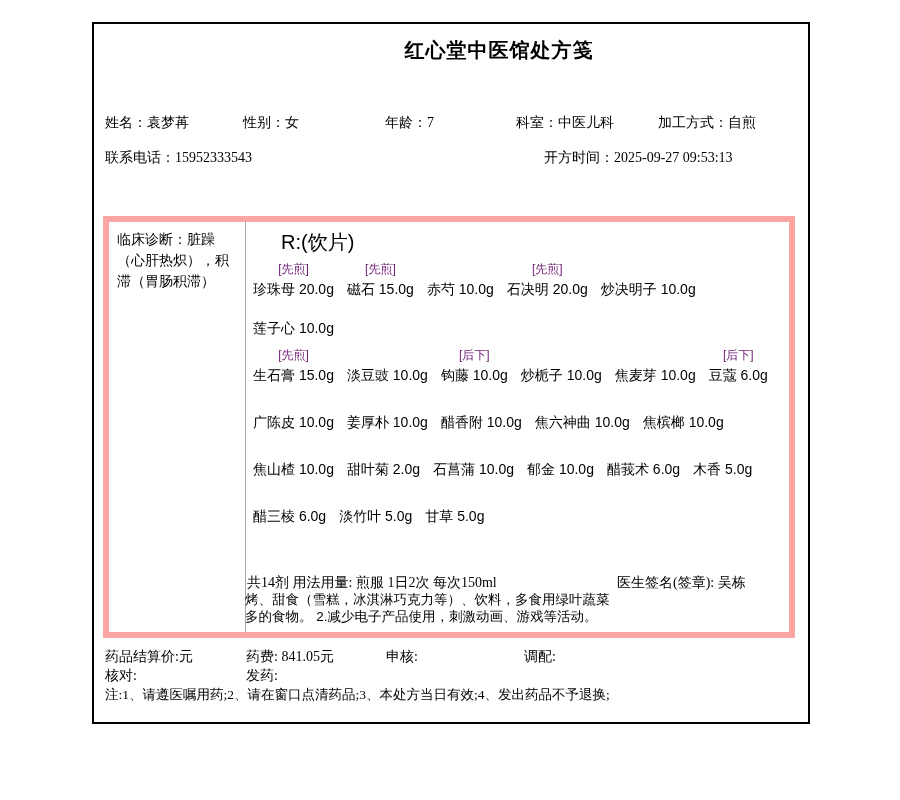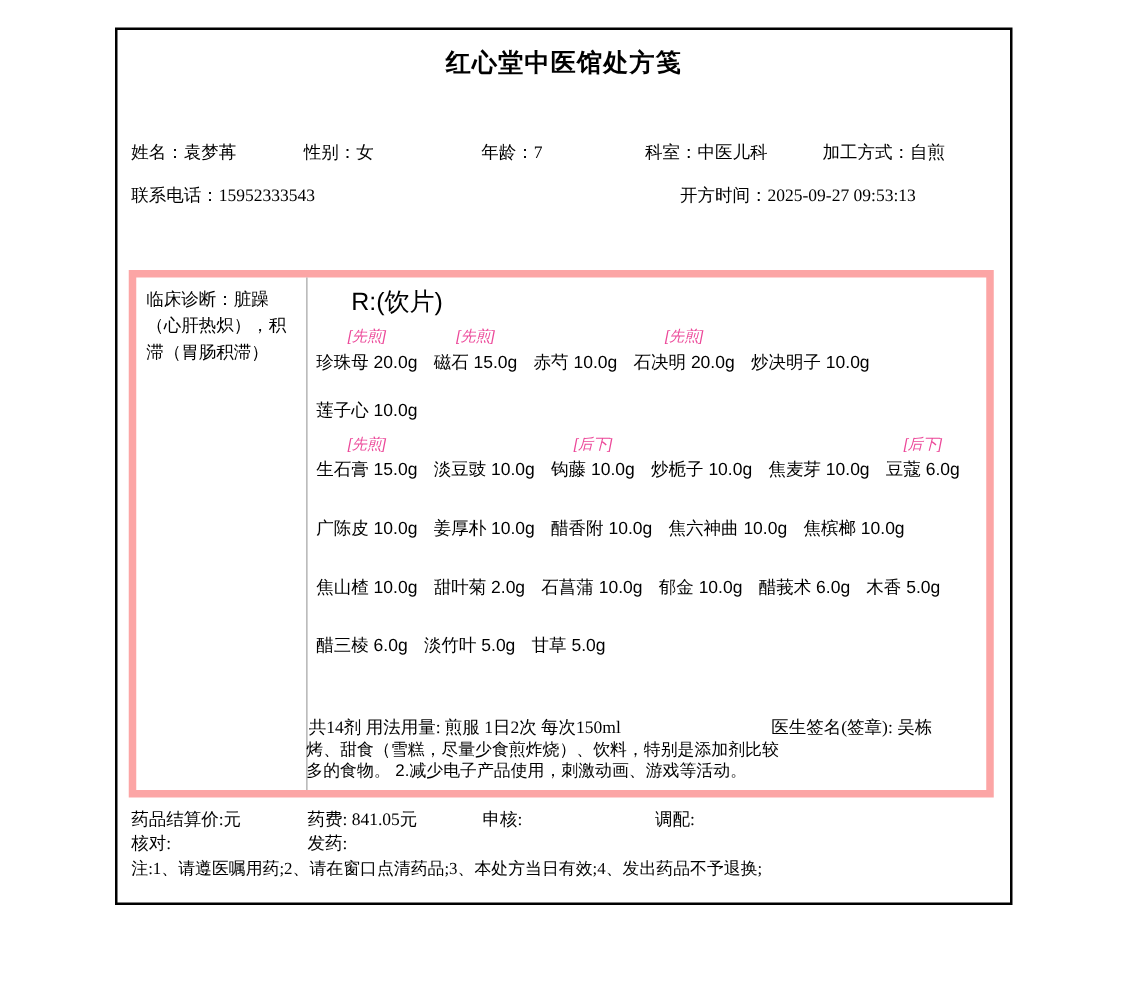--- a/index.html
+++ b/index.html
@@ -1,28 +1,28 @@
 <!DOCTYPE html>
 <html><head>
 <meta charset="utf-8">
 <style>
   html,body{margin:0;padding:0;background:#ffffff;}
   body{width:900px;height:800px;font-family:"Liberation Sans","DejaVu Sans",sans-serif;color:#000;}
   .page{position:relative;width:900px;height:800px;background:#fff;overflow:hidden;}
   .abs{position:absolute;white-space:nowrap;font-size:14px;line-height:16px;font-family:Liberation Serif, serif;}
   .sheet{position:absolute;left:92px;top:22px;width:718px;height:702px;border:2px solid #000;box-sizing:border-box;background:#fff;}
-  .title{position:absolute;left:92px;top:37px;width:718px;text-align:center;font-size:20px;font-weight:bold;letter-spacing:1px;}
+  .title{position:absolute;left:92px;top:37px;width:718px;text-align:center;font-size:20px;font-weight:bold;letter-spacing:1px;padding-left:48px;}
   .rx-box{position:absolute;left:103px;top:216px;width:692px;height:422px;border:6px solid #fca5a5;box-sizing:border-box;display:flex;background:transparent;}
   .diag-col{width:137px;border-right:1px solid #a6a6a6;box-sizing:border-box;padding:7px 8px;font-size:14px;line-height:21px;white-space:normal;}
   .rx-col{flex:1;padding:12px 0 0 7px;}
   .rx-header{font-size:20px;line-height:17px;margin-left:28px;}
   .herb-rows{margin-top:9px;}
   .herb-row{margin-bottom:8px;}
   .herb-entry{display:inline-block;vertical-align:bottom;margin-right:13px;text-align:center;}
-  .herb-note{height:19px;font-size:12px;line-height:18px;color:#ec4899;font-style:italic;}
+  .herb-note{height:19px;font-size:12px;line-height:18px;color:#701a75;}
   .herb-text{font-size:14px;line-height:20px;white-space:nowrap;text-align:left;}
   .advice{position:absolute;left:245px;top:592px;}
   .advice-line{font-size:13.5px;line-height:16.5px;white-space:nowrap;}
   .footer-note{font-size:13.5px;text-align:center;}
 </style>
 </head>
 <body>
 
 <div class="page">
 
@@ -51,21 +51,21 @@
           <div class="herb-row"><span class="herb-entry"><div class="herb-note">&nbsp;</div><div class="herb-text">广陈皮 10.0g</div></span><span class="herb-entry"><div class="herb-note">&nbsp;</div><div class="herb-text">姜厚朴 10.0g</div></span><span class="herb-entry"><div class="herb-note">&nbsp;</div><div class="herb-text">醋香附 10.0g</div></span><span class="herb-entry"><div class="herb-note">&nbsp;</div><div class="herb-text">焦六神曲 10.0g</div></span><span class="herb-entry"><div class="herb-note">&nbsp;</div><div class="herb-text">焦槟榔 10.0g</div></span></div>
           <div class="herb-row"><span class="herb-entry"><div class="herb-note">&nbsp;</div><div class="herb-text">焦山楂 10.0g</div></span><span class="herb-entry"><div class="herb-note">&nbsp;</div><div class="herb-text">甜叶菊 2.0g</div></span><span class="herb-entry"><div class="herb-note">&nbsp;</div><div class="herb-text">石菖蒲 10.0g</div></span><span class="herb-entry"><div class="herb-note">&nbsp;</div><div class="herb-text">郁金 10.0g</div></span><span class="herb-entry"><div class="herb-note">&nbsp;</div><div class="herb-text">醋莪术 6.0g</div></span><span class="herb-entry"><div class="herb-note">&nbsp;</div><div class="herb-text">木香 5.0g</div></span></div>
           <div class="herb-row"><span class="herb-entry"><div class="herb-note">&nbsp;</div><div class="herb-text">醋三棱 6.0g</div></span><span class="herb-entry"><div class="herb-note">&nbsp;</div><div class="herb-text">淡竹叶 5.0g</div></span><span class="herb-entry"><div class="herb-note">&nbsp;</div><div class="herb-text">甘草 5.0g</div></span></div>
         </div>
     </div>
   </div>
 
   <div class="abs" style="left:247px;top:575px">共14剂 用法用量: 煎服 1日2次 每次150ml</div>
   <div class="abs" style="left:617px;top:575px">医生签名(签章): 吴栋</div>
   <div class="advice" id="advice">
-      <div class="advice-line">烤、甜食（雪糕，尽量少食煎炸烧）、饮料，特别是添加剂比较</div>
+      <div class="advice-line">烤、甜食（雪糕，冰淇淋巧克力等）、饮料，多食用绿叶蔬菜</div>
       <div class="advice-line">多的食物。 2.减少电子产品使用，刺激动画、游戏等活动。</div>
     </div>
 
   <div class="abs" style="left:105px;top:649px">药品结算价:元</div>
   <div class="abs" style="left:246px;top:649px">药费: 841.05元</div>
   <div class="abs" style="left:386px;top:649px">申核:</div>
   <div class="abs" style="left:524px;top:649px">调配:</div>
   <div class="abs" style="left:105px;top:668px">核对:</div>
   <div class="abs" style="left:246px;top:668px">发药:</div>
   <div class="abs footer-note" style="left:105px;top:687px">注:1、请遵医嘱用药;2、请在窗口点清药品;3、本处方当日有效;4、发出药品不予退换;</div>

